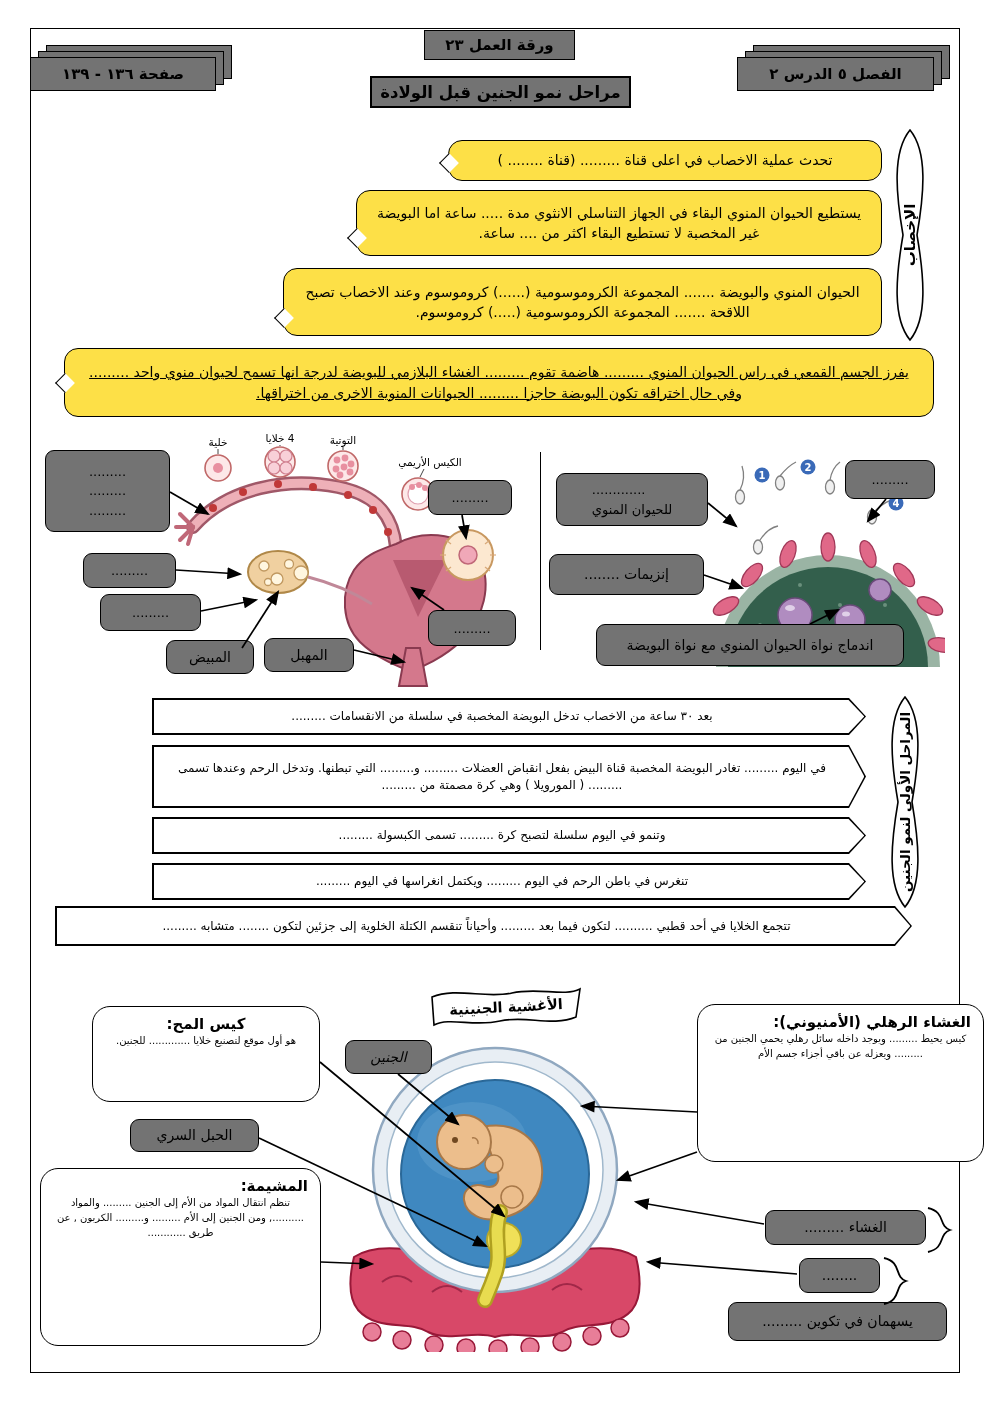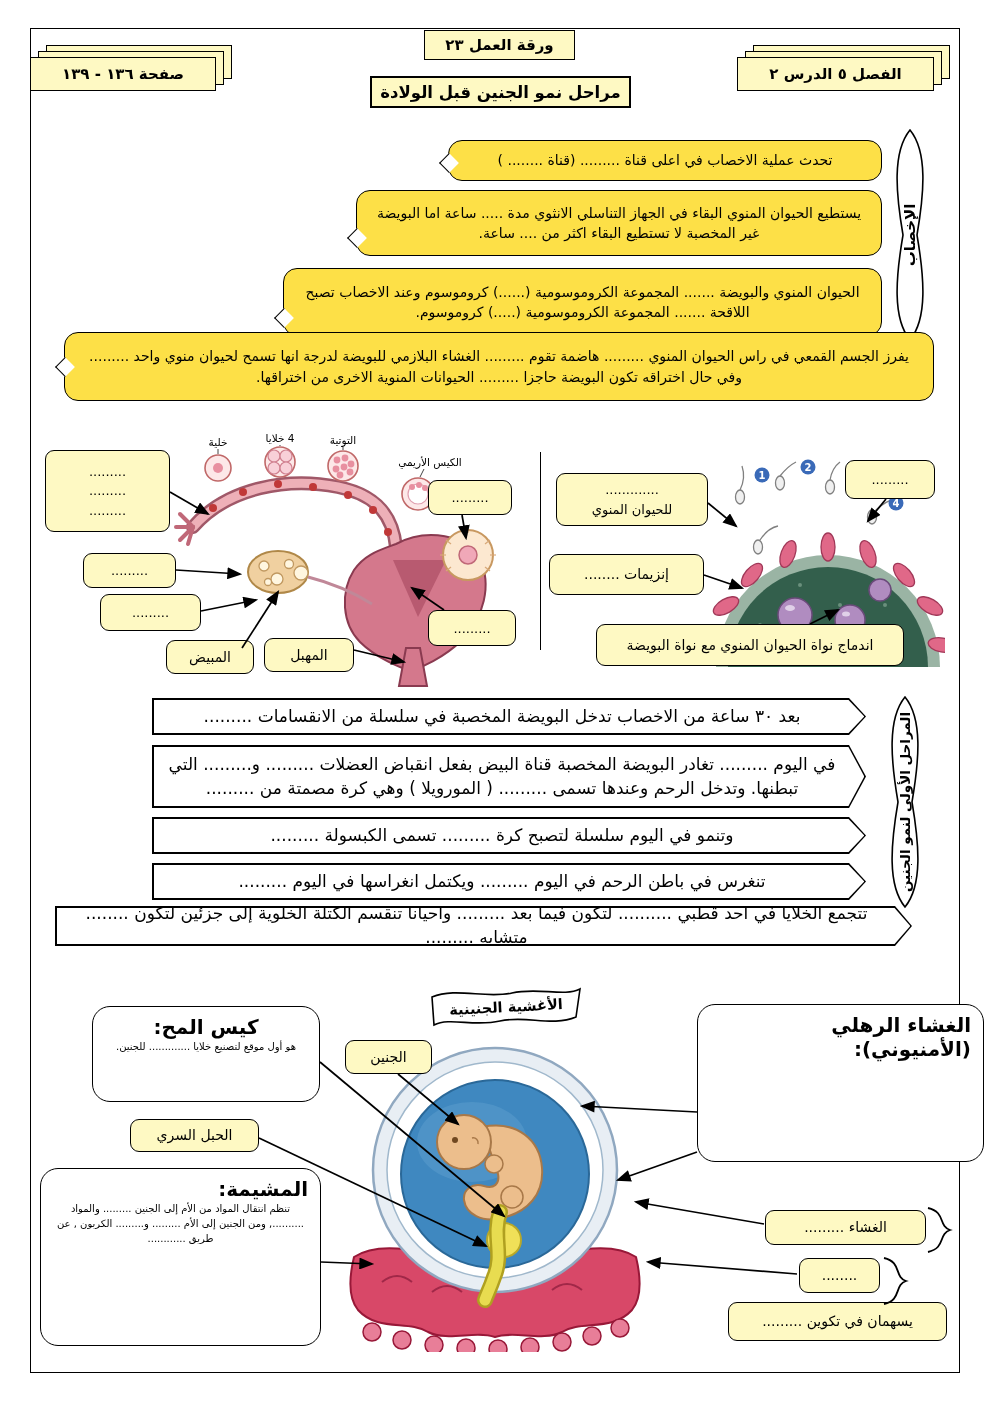--- a/index.html
+++ b/index.html
@@ -1,34 +1,34 @@
 <!DOCTYPE html>
 <html lang="ar" dir="rtl"><head>
 <meta charset="utf-8">
 <style>
   html,body{margin:0;padding:0;background:#fff;}
   body{width:992px;height:1403px;position:relative;font-family:"DejaVu Sans","Liberation Sans",sans-serif;color:#000;}
   .abs{position:absolute;}
-  .box{position:absolute;background:#fef9c3;border:1.6px solid #000;display:flex;align-items:center;justify-content:center;text-align:center;box-sizing:border-box;}
+  .box{position:absolute;background:#737373;border:1.6px solid #000;display:flex;align-items:center;justify-content:center;text-align:left;box-sizing:border-box;}
   .r8{border-radius:9px;}
   .bold{font-weight:bold;}
   .fs13{font-size:13px;}
   .fs14{font-size:14px;line-height:1.45;}
   .fs15{font-size:15px;}
   .fs16{font-size:16.5px;}
   .prelines{white-space:pre-line;}
   .bubble{position:absolute;background:#fde047;border:1.7px solid #000;border-radius:14px;display:flex;align-items:center;justify-content:center;text-align:center;box-sizing:border-box;padding:4px 14px;}
   .tail-bl{position:absolute;left:-7px;bottom:10px;width:13px;height:13px;background:#fff;border-left:1.7px solid #000;border-bottom:1.7px solid #000;transform:rotate(45deg);}
   .tail-ml{position:absolute;left:-7px;top:50%;margin-top:-7px;width:13px;height:13px;background:#fff;border-left:1.7px solid #000;border-bottom:1.7px solid #000;transform:rotate(45deg);}
   .arrowbox{position:absolute;background:#000;clip-path:polygon(0 0,calc(100% - 17px) 0,100% 50%,calc(100% - 17px) 100%,0 100%);}
-  .arrowbox-inner{position:absolute;inset:1.7px;background:#fff;clip-path:polygon(0 0,calc(100% - 16px) 0,100% 50%,calc(100% - 16px) 100%,0 100%);display:flex;align-items:center;justify-content:center;text-align:center;font-size:17px;line-height:1.4;padding:0 24px 0 10px;box-sizing:border-box;}
+  .arrowbox-inner{position:absolute;inset:1.7px;background:#fff;clip-path:polygon(0 0,calc(100% - 16px) 0,100% 50%,calc(100% - 16px) 100%,0 100%);display:flex;align-items:center;justify-content:center;text-align:center;font-size:12px;line-height:1.4;padding:0 24px 0 10px;box-sizing:border-box;}
   .vlabel{position:absolute;left:50%;top:50%;transform:translate(-50%,-50%) rotate(-90deg);white-space:nowrap;font-weight:bold;font-size:15px;}
   .ribbon-label{position:absolute;inset:0;display:flex;align-items:center;justify-content:center;font-weight:bold;font-size:14.5px;transform:rotate(-3deg);}
   .note{position:absolute;background:#fff;border:1.7px solid #000;border-radius:18px;box-sizing:border-box;padding:8px 12px;text-align:center;}
-  .note-title{font-weight:bold;font-size:20px;}
+  .note-title{font-weight:bold;font-size:15px;}
   .note-body{font-size:10px;line-height:1.5;}
   .overlay{position:absolute;left:0;top:0;z-index:6;pointer-events:none;}
   .z2{z-index:2;} .z3{z-index:3;}
   svg text{font-family:"DejaVu Sans","Liberation Sans",sans-serif;}
 </style>
 </head>
 <body>
 
 <div class="abs" style="left:30px;top:28px;width:930px;height:1345px;border:1.6px solid #000;box-sizing:border-box;"></div>
 
@@ -56,21 +56,21 @@
   <span class="tail-bl"></span>
 </div>
 <div class="bubble fs14 z2" style="left:356px;top:190px;width:526px;height:66px;">
   <span>يستطيع الحيوان المنوي البقاء في الجهاز التناسلي الانثوي مدة ..... ساعة اما البويضة غير المخصبة لا تستطيع البقاء اكثر من .... ساعة.</span>
   <span class="tail-bl"></span>
 </div>
 <div class="bubble fs14 z2" style="left:283px;top:268px;width:599px;height:68px;">
   <span>الحيوان المنوي والبويضة ....... المجموعة الكروموسومية (......) كروموسوم وعند الاخصاب تصبح اللاقحة ....... المجموعة الكروموسومية (.....) كروموسوم.</span>
   <span class="tail-bl"></span>
 </div>
-<div class="bubble fs14 z2" style="left:64px;top:332px;width:870px;height:69px;">
+<div class="bubble fs14 z2" style="left:64px;top:348px;width:870px;height:69px;text-decoration:underline;">
   <span>يفرز الجسم القمعي في راس الحيوان المنوي ......... هاضمة تقوم ......... الغشاء البلازمي للبويضة لدرجة انها تسمح لحيوان منوي واحد ......... وفي حال اختراقه تكون البويضة حاجزا ......... الحيوانات المنوية الاخرى من اختراقها.</span>
   <span class="tail-ml"></span>
 </div>
 
 <svg class="abs" style="left:168px;top:432px;" width="372" height="256" viewBox="0 0 372 256">
 
   <path d="M25,95 C60,55 120,45 170,55 C210,63 225,85 228,115" fill="none" stroke="#a05868" stroke-width="14" stroke-linecap="round"></path>
   <path d="M25,95 C60,55 120,45 170,55 C210,63 225,85 228,115" fill="none" stroke="#eeb0b8" stroke-width="9" stroke-linecap="round"></path>
 
   <g stroke="#c06878" stroke-width="4" stroke-linecap="round">
@@ -303,28 +303,29 @@
   <circle cx="162" cy="198" r="17" fill="#f0e058" stroke="#b8a828" stroke-width="2"></circle>
 
   <path d="M158,170 C150,195 162,212 152,235 C148,247 145,252 143,258" fill="none" stroke="#b0a020" stroke-width="16" stroke-linecap="round"></path>
   <path d="M158,170 C150,195 162,212 152,235 C148,247 145,252 143,258" fill="none" stroke="#e8dc50" stroke-width="11" stroke-linecap="round"></path>
 </svg>
 
 <div class="note z3" style="left:92px;top:1006px;width:228px;height:96px;">
   <div class="note-title">كيس المح:</div>
   <div class="note-body">هو أول موقع لتصنيع خلايا ............. للجنين.</div>
 </div>
-<div class="box r8 fs14 z3" style="left:345px;top:1040px;width:87px;height:34px;">الجنين</div>
+<div class="box r8 fs14 z3" style="left:345px;top:1040px;width:87px;height:34px;font-style:italic;">الجنين</div>
 <div class="box r8 fs14 z3" style="left:130px;top:1119px;width:129px;height:33px;">الحبل السري</div>
 <div class="note z3" style="left:40px;top:1168px;width:281px;height:178px;">
   <div class="note-title" style="text-align:right;">المشيمة:</div>
   <div class="note-body">تنظم انتقال المواد من الأم إلى الجنين ......... والمواد .........., ومن الجنين إلى الأم ......... و......... الكربون , عن طريق ............</div>
 </div>
 <div class="note z3" style="left:697px;top:1004px;width:287px;height:158px;">
   <div class="note-title" style="text-align:right;">الغشاء الرهلي (الأمنيوني):</div>
+  <div class="note-body">كيس يحيط ......... ويوجد داخله سائل رهلي يحمي الجنين من ......... ويعزله عن باقي أجزاء جسم الأم</div>
 </div>
 <div class="box r8 fs14 z3" style="left:765px;top:1210px;width:161px;height:35px;">الغشاء .........</div>
 <div class="box r8 fs14 z3" style="left:799px;top:1258px;width:81px;height:35px;">........</div>
 <div class="box r8 fs14 z3" style="left:728px;top:1302px;width:219px;height:39px;">يسهمان في تكوين .........</div>
 
 <svg class="overlay" width="992" height="1403" viewBox="0 0 992 1403">
   <defs>
     <marker id="ah" viewBox="0 0 10 8" markerWidth="9" markerHeight="7" refX="8.5" refY="4" orient="auto">
         <path d="M0,0 L10,4 L0,8 Z" fill="#000"></path>
       </marker>

